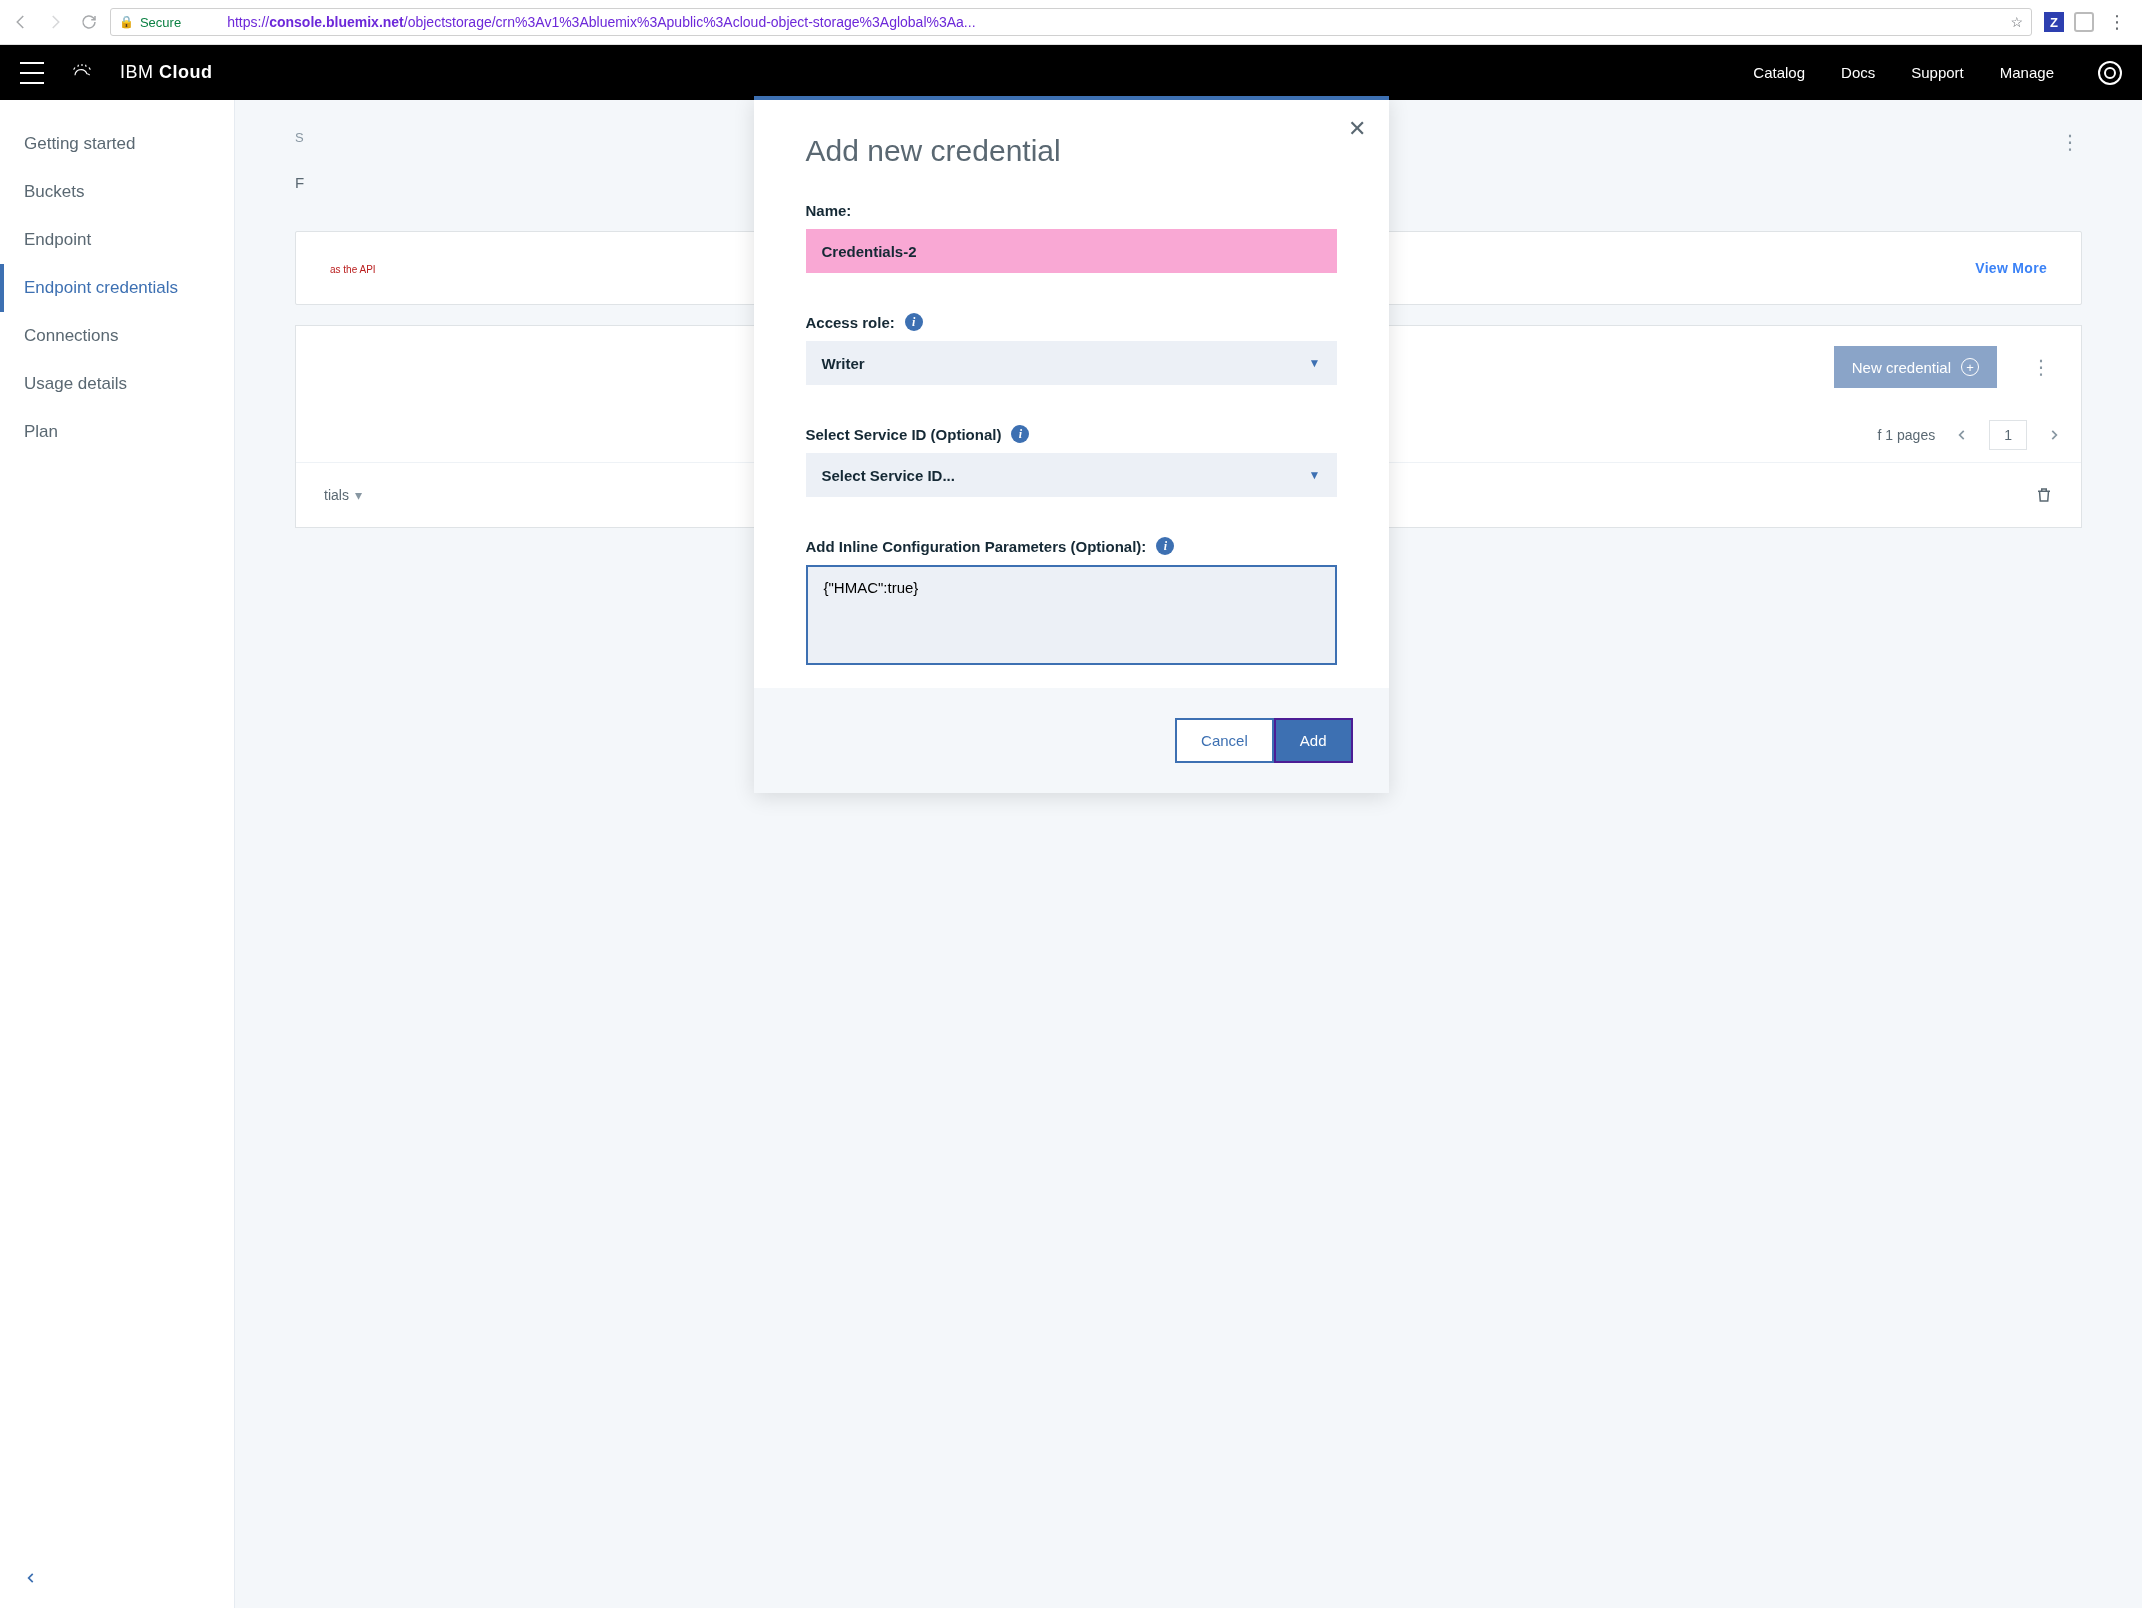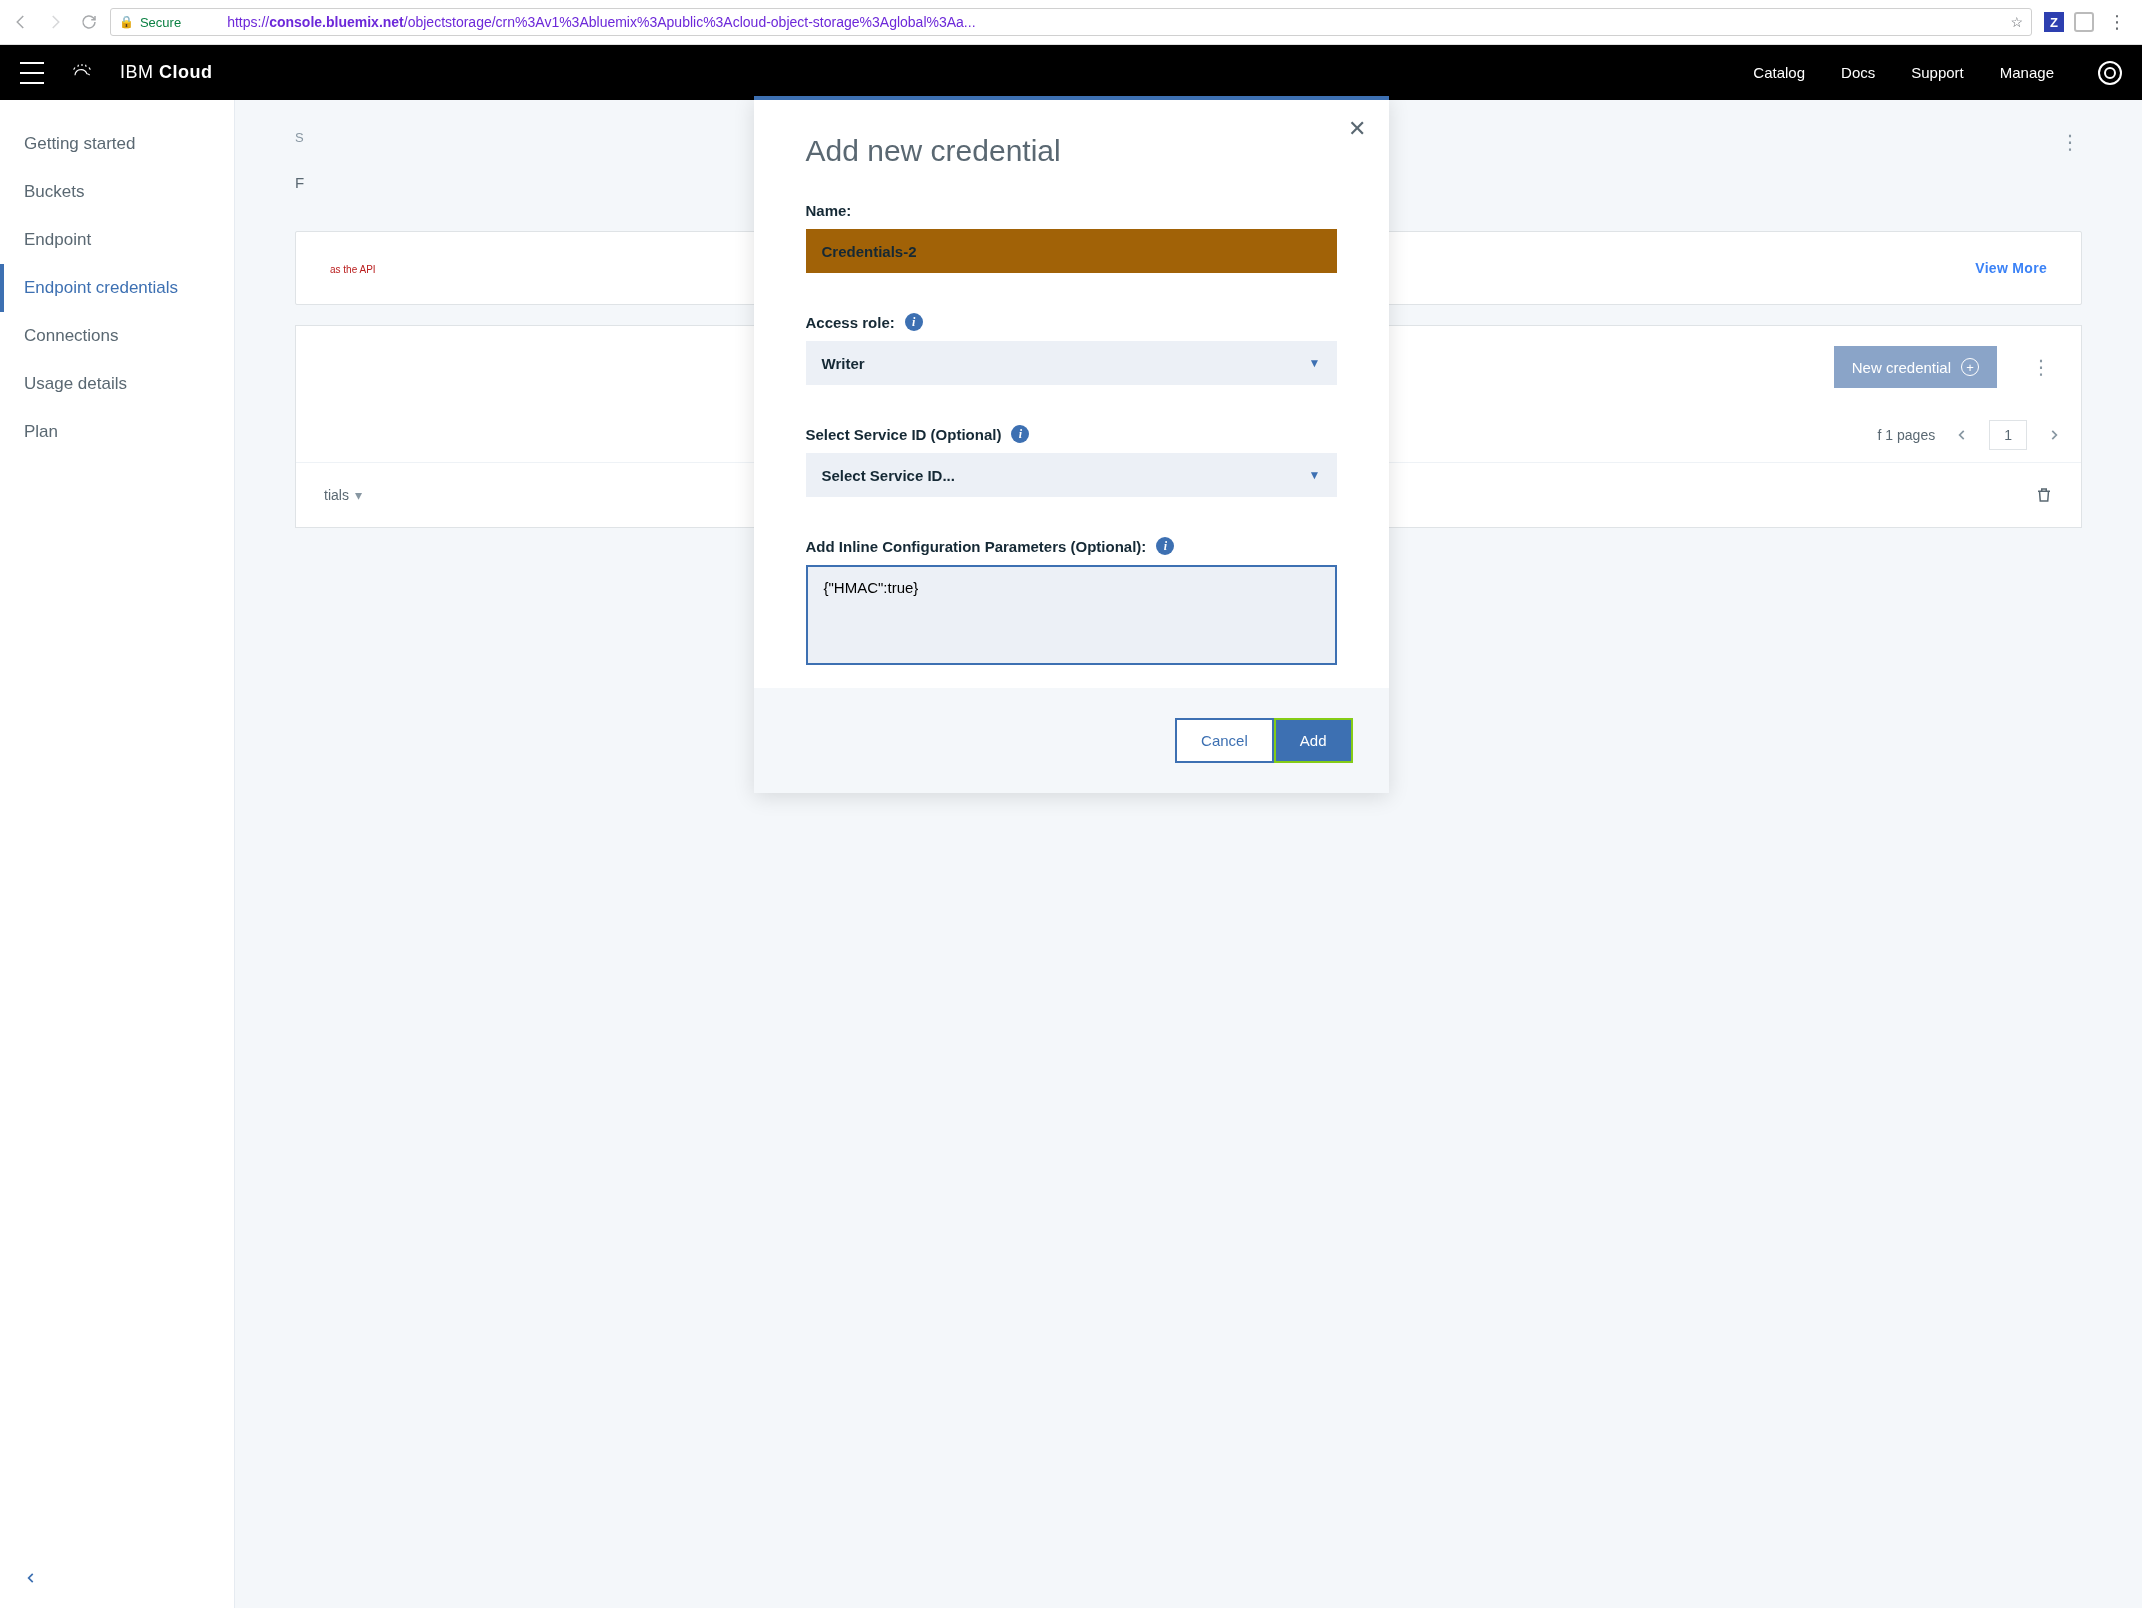--- a/index.html
+++ b/index.html
@@ -182,21 +182,21 @@
 .modal-title{ font-size:30px; font-weight:300; color:#5a6872; margin-bottom:34px; }
 .fld{ margin-bottom:40px; }
 .fld-label{ font-size:15px; font-weight:700; color:#152935; display:flex; align-items:center; gap:10px; margin-bottom:10px;}
 .info-badge{
   width:18px;height:18px;border-radius:50%;background:#3d70b2;color:#fff;
   display:inline-flex;align-items:center;justify-content:center;
   font-size:12px;font-weight:700;font-style:italic;font-family:Georgia,serif;
 }
 .fld-input{
   width:100%; min-height:44px;
-  background:#a16207;
+  background:#f9a8d4;
   border:none; outline:none;
   padding: 12px 16px;
   font-size:15px; color:#152935; font-weight:600;
 }
 .fld-select{
   width:100%; height:44px;
   background:#ecf0f6;
   display:flex; align-items:center;
   padding:0 16px;
   font-size:15px; font-weight:700; color:#152935;
@@ -213,21 +213,21 @@
 }
 .modal-footer{
   background:#f4f7fa;
   padding: 30px 36px;
   display:flex; justify-content:flex-end; 
 }
 .btn{
   padding: 12px 24px; font-size:15px; font-weight:500; cursor:pointer;
 }
 .btn-secondary{ background:#fff; border:2px solid #3d70b2; color:#3d70b2;}
-.btn-primary{ background:#3d70b2; border:2px solid #84cc16; color:#fff;}
+.btn-primary{ background:#3d70b2; border:2px solid #4c1d95; color:#fff;}
 
 
 .dim { filter: none; }
 </style>
 </head>
 <body>
 
 <div class="browser-chrome">
   <div class="nav-arrows">
     <svg class="arrow-icon" viewBox="0 0 24 24" fill="none" stroke="#5f6368" stroke-width="2">

